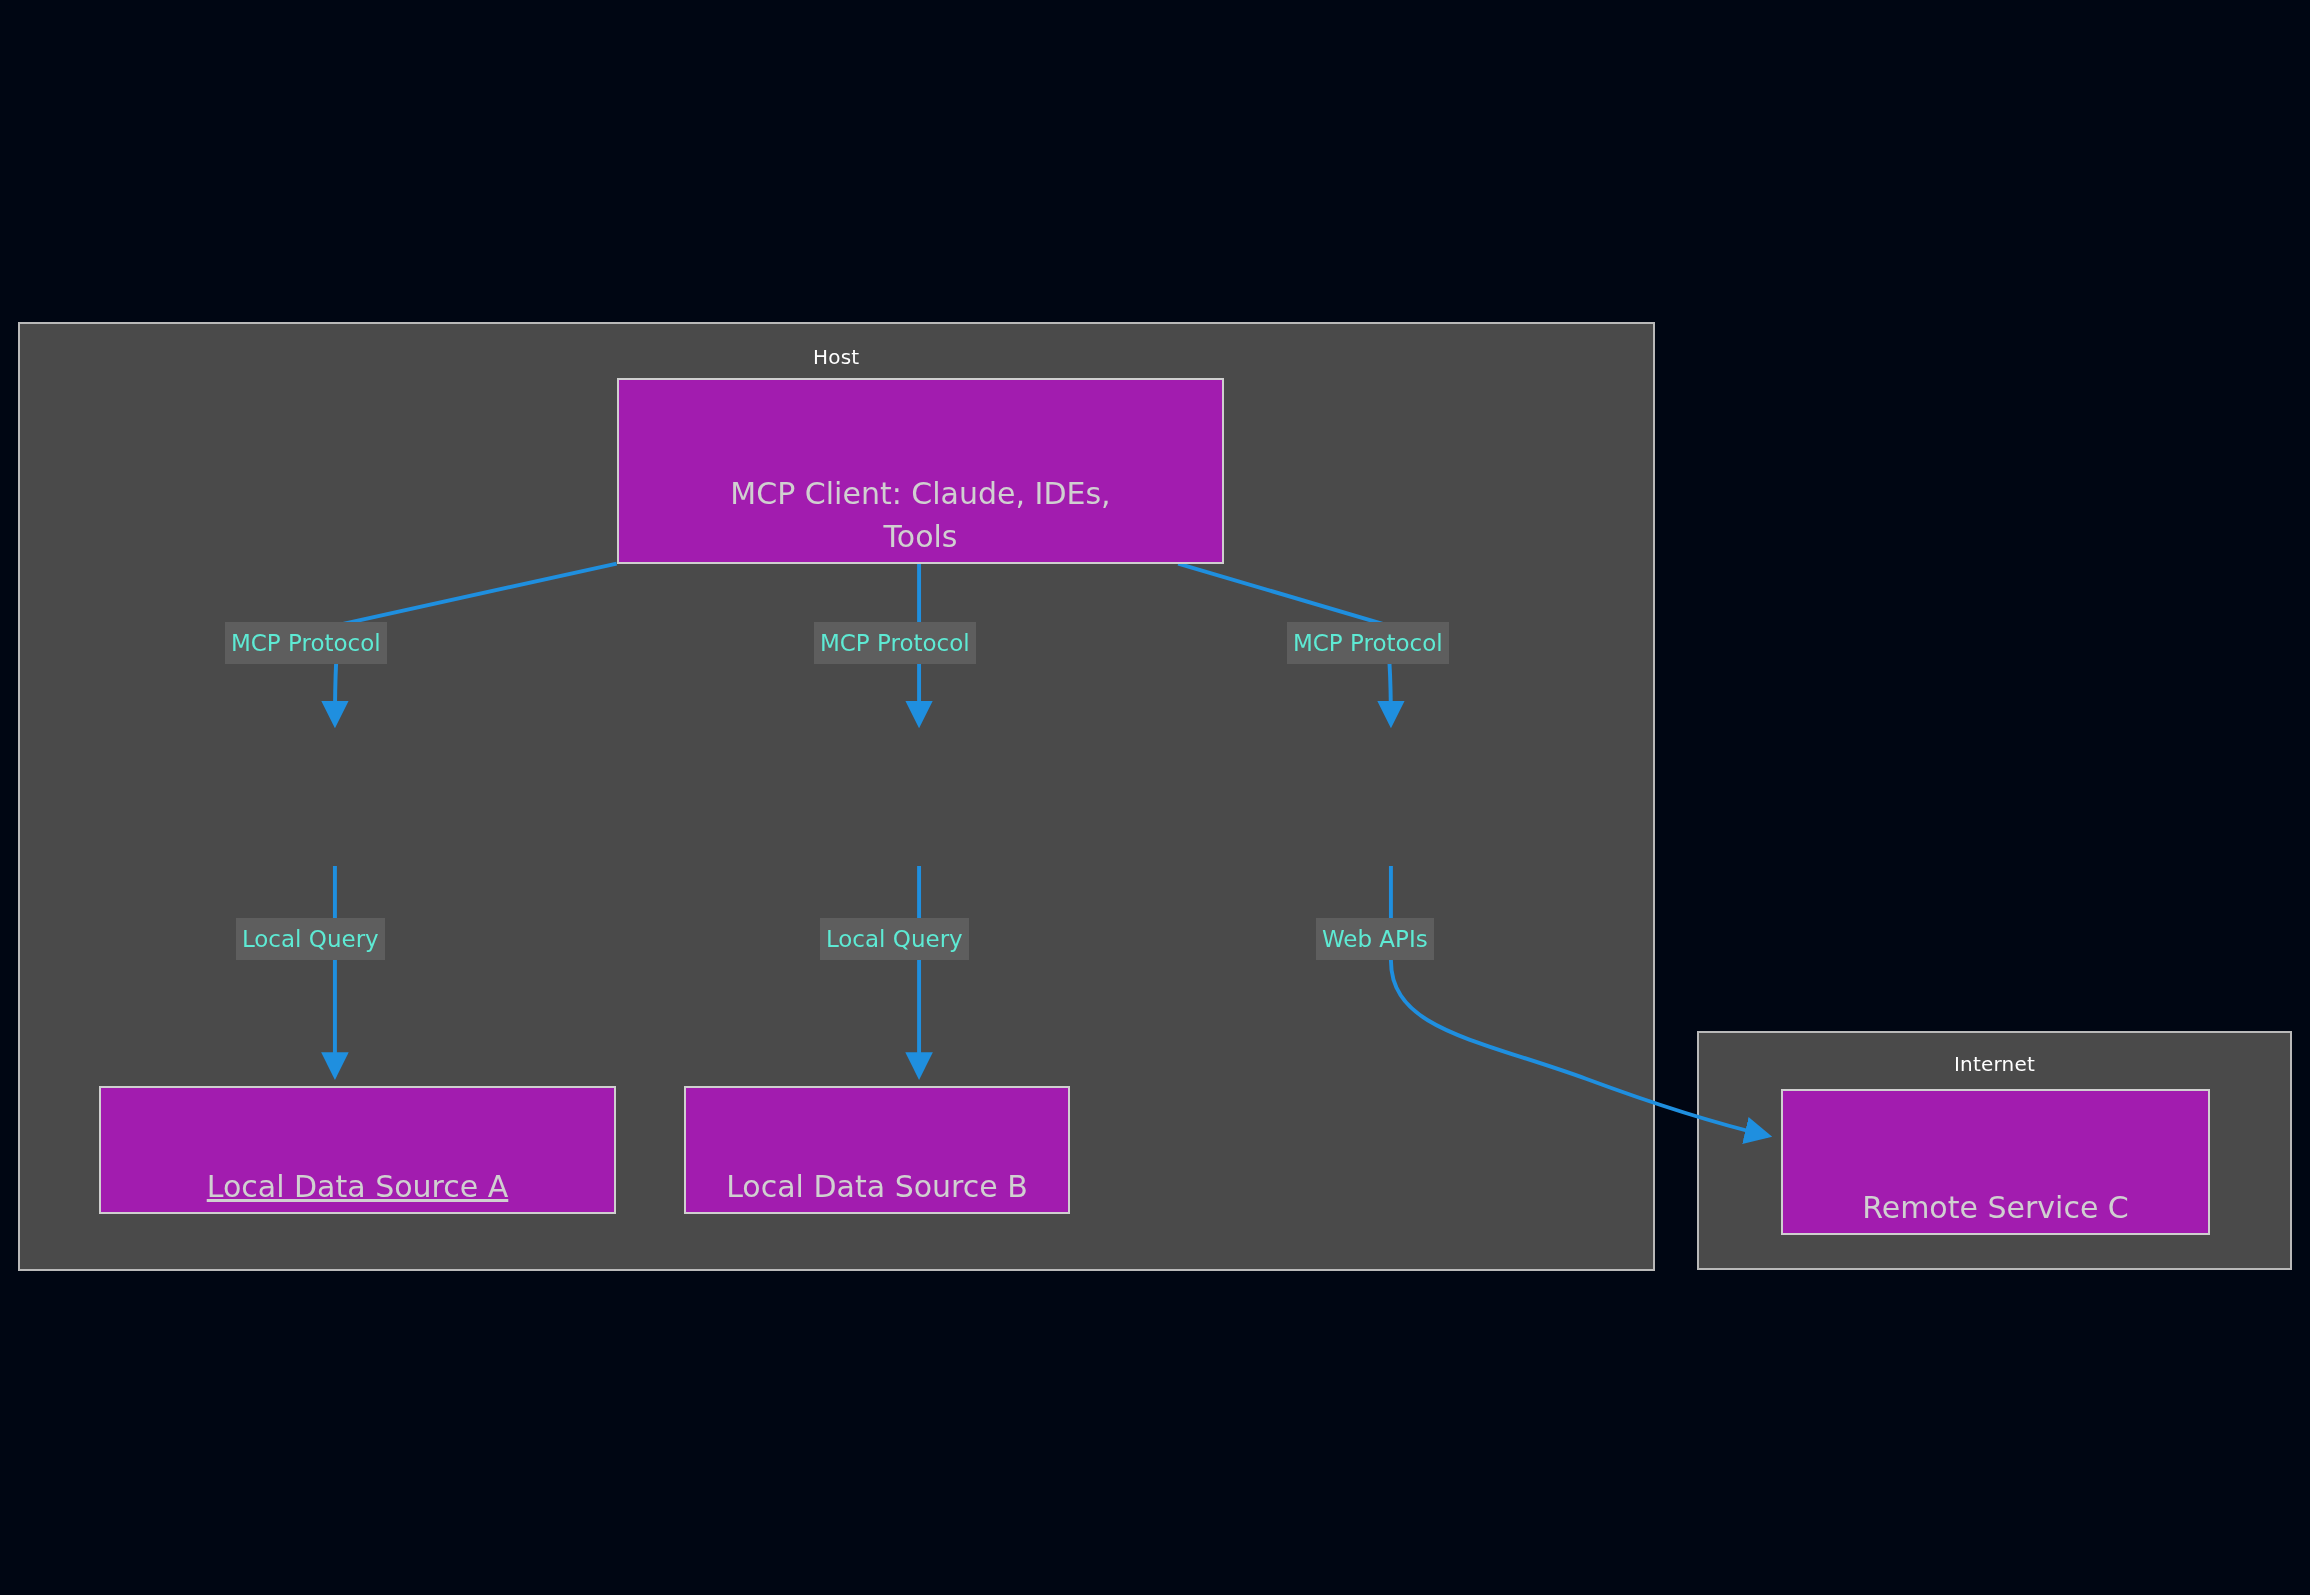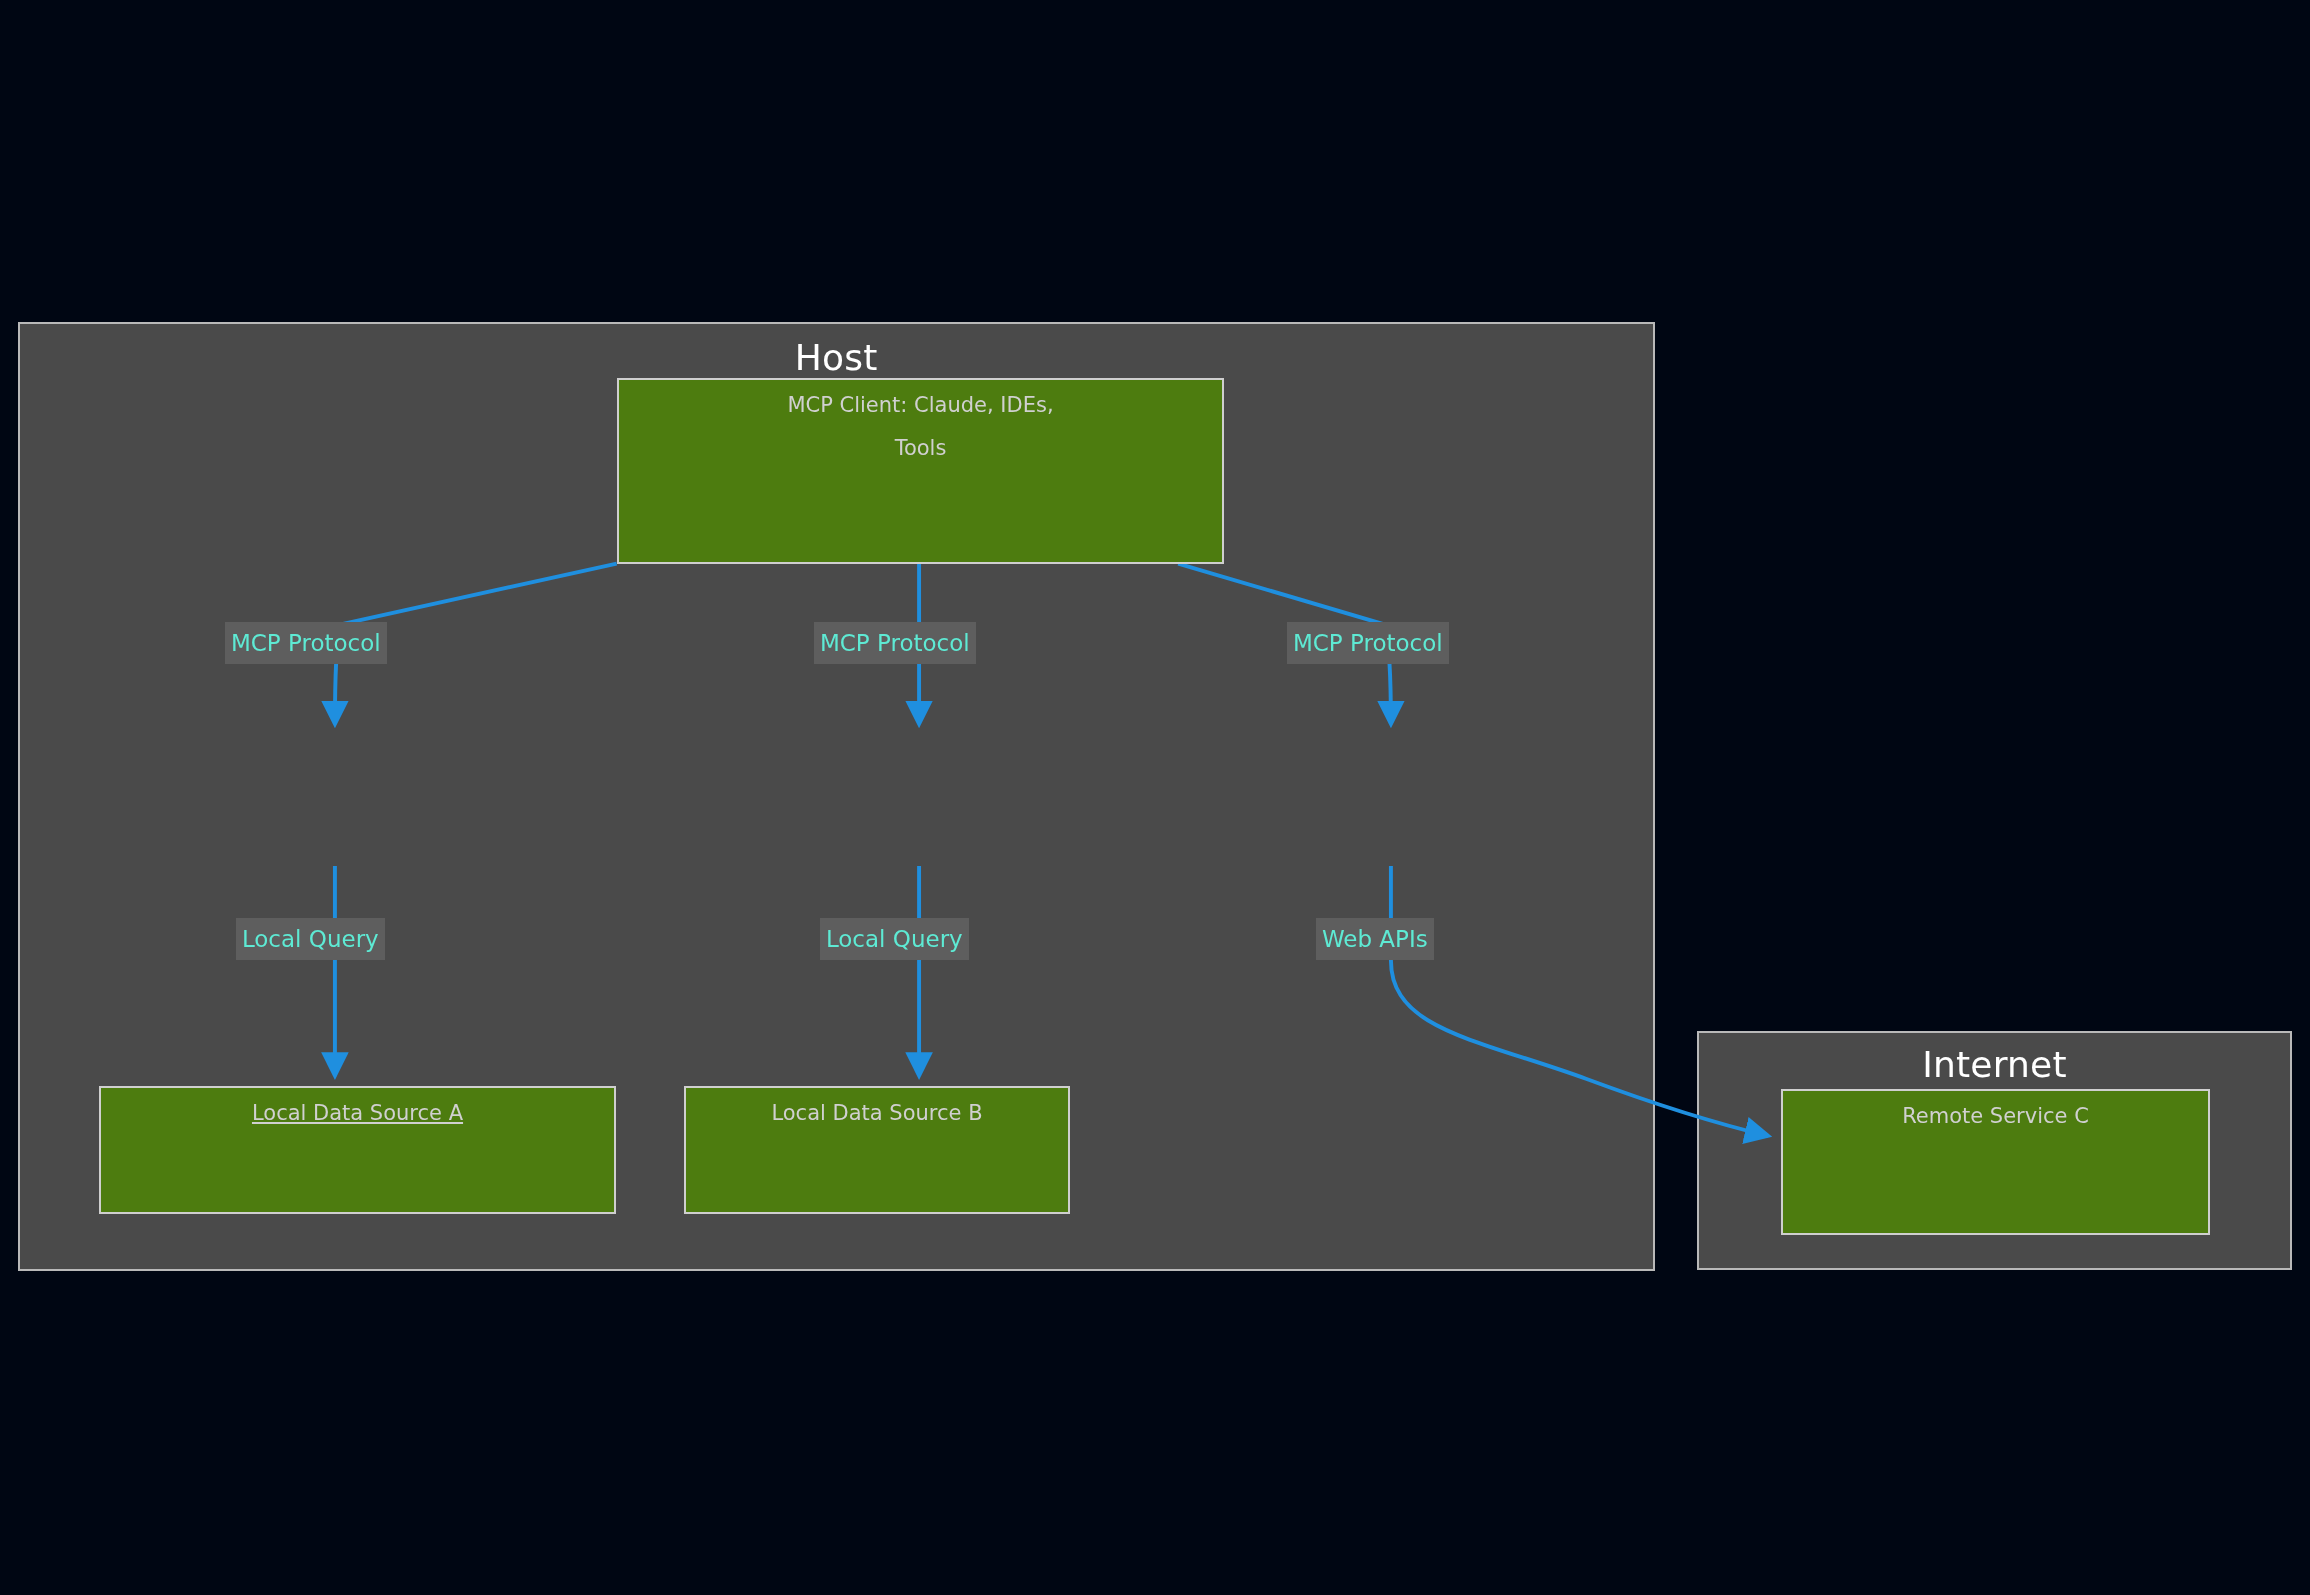--- a/index.html
+++ b/index.html
@@ -27,39 +27,39 @@
   }
   #host-panel  { left: 17.7px;   top: 322px;  width: 1637px; height: 949px; }
   #internet-panel { left: 1697px; top: 1031px; width: 595px; height: 239px; }
 
   .subgraph-title {
     position: absolute;
     left: 0;
     right: 0;
     text-align: center;
     color: #ffffff;
-    font-size: 36px;
+    font-size: 20px;
     line-height: 35px;
     letter-spacing: 0.2px;
     white-space: nowrap;
   }
   #host-panel .subgraph-title     { top: 15.8px; }
   #internet-panel .subgraph-title { top: 13.8px; }
 
   .node {
     position: absolute;
-    background: #4d7c0f;
+    background: #a21caf;
     border: 2px solid #cfcfcf;
     box-sizing: border-box;
     display: flex;
-    align-items: flex-start;
+    align-items: flex-end;
     justify-content: center;
     text-align: center;
     color: #d0d0d0;
-    font-size: 21px;
+    font-size: 30px;
     line-height: 43px;
     padding: 3.9px 13.8px;
   }
   #n-client  { left: 617px;  top: 378px;  width: 607px; height: 186px; }
   #n-srv-a   { left: 156px;  top: 734px;  width: 358px; height: 132px; }
   #n-srv-b   { left: 739px;  top: 734px;  width: 358px; height: 132px; }
   #n-srv-c   { left: 1212px; top: 734px;  width: 358px; height: 132px; }
   #n-ds-a    { left: 99px;  top: 1086px; width: 517px; height: 128px; text-decoration: underline; }
   #n-ds-b    { left: 684px;  top: 1086px; width: 386px; height: 128px; }
   #n-remote  { left: 1781px; top: 1089px; width: 429px; height: 146px; }

